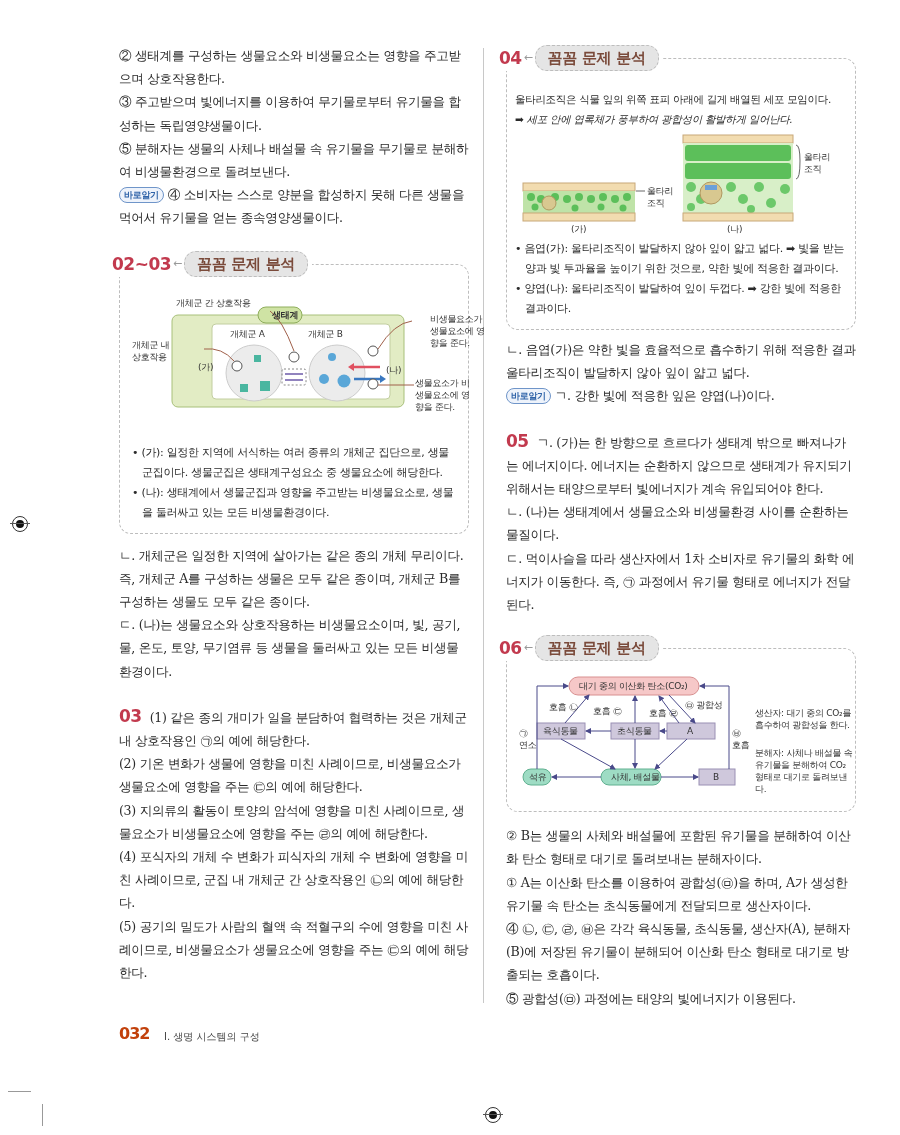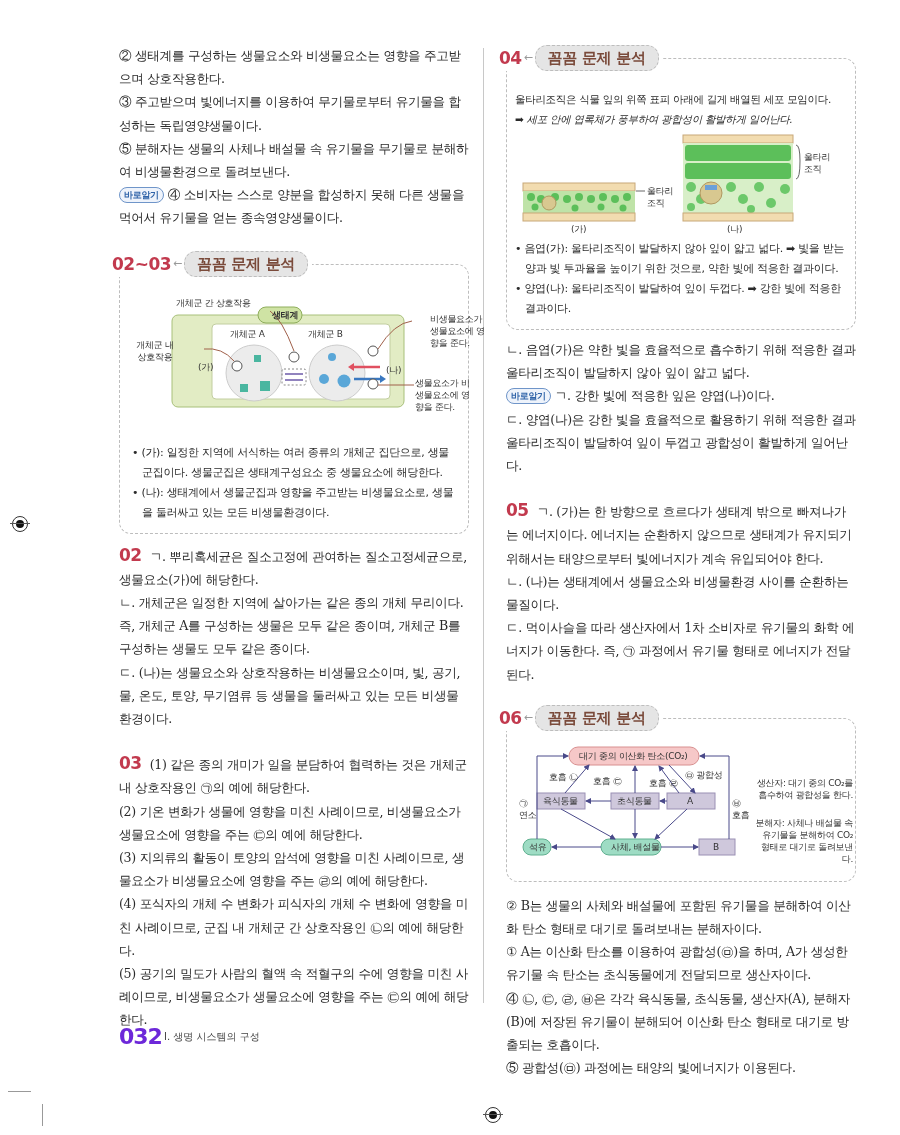--- a/index.html
+++ b/index.html
@@ -14,21 +14,21 @@
   .gap { height:22px; }
   .badge { display:inline-block; font-family:"DejaVu Sans","Liberation Sans",sans-serif; font-size:9px; line-height:14px; color:#2f63a8; border:1px solid #6f95c9; border-radius:8px; padding:0 4px; margin-right:4px; background:#eef3fb; font-weight:bold; vertical-align:1px; }
   .analysis { position:relative; border:1px dashed #bdbdbd; border-radius:12px; padding:30px 10px 10px 12px; margin-top:14px; font-family:"DejaVu Sans","Liberation Sans",sans-serif; font-size:11px; line-height:20px; }
   .analysis-head { position:absolute; left:-8px; top:-14px; background:#fff; display:flex; align-items:center; padding-right:4px; }
   .analysis-head .qnum { margin-right:2px; }
   .arrow-small { color:#999; font-size:11px; margin-right:2px; }
   .analysis-tag { border:1px dashed #bdbdbd; border-radius:12px; padding:2px 12px; font-size:15px; color:#7a4a3a; font-weight:bold; background:#e5e5e5; }
   .bullet { padding-left:10px; text-indent:-10px; margin:0; }
   .diagram { position:relative; margin:4px 0 6px 0; }
   .dlabel { position:absolute; font-size:9px; line-height:12px; color:#333; font-family:"DejaVu Sans","Liberation Sans",sans-serif; white-space:nowrap; }
-  .footer-num { position:absolute; left:119px; top:1024px; font-family:"DejaVu Sans","Liberation Sans",sans-serif; font-weight:bold; font-size:22px; letter-spacing:-1px; color:#6d28d9; }
+  .footer-num { position:absolute; left:119px; top:1024px; font-family:"DejaVu Sans","Liberation Sans",sans-serif; font-weight:bold; font-size:16px; letter-spacing:-1px; color:#c2410c; }
   .footer-title { position:absolute; left:164px; top:1030px; font-size:10px; color:#444; font-family:"DejaVu Sans","Liberation Sans",sans-serif; }
   .slug { position:absolute; top:1106px; font-size:9.5px; color:#333; font-family:"DejaVu Sans","Liberation Sans",sans-serif;margin-top:28px; }
   .reg { position:absolute; width:14px; height:14px; border-radius:50%; border:1px solid #333; }
   .reg::before { content:""; position:absolute; left:3px; top:3px; width:8px; height:8px; border-radius:50%; background:#111; }
   .reg::after { content:""; position:absolute; left:-3px; top:6px; width:20px; height:1px; background:#555; }
 </style>
 </head>
 <body>
 
 <div class="divider"></div>
@@ -75,33 +75,32 @@
         <circle cx="241" cy="85" r="5" fill="#fff" stroke="#555"></circle>
         <path d="M162 52 Q150 20 138 12" stroke="#a0604a" fill="none"></path>
         <path d="M102 62 Q90 48 72 50" stroke="#a0604a" fill="none"></path>
         <path d="M246 50 Q262 24 280 22" stroke="#a0604a" fill="none"></path>
         <path d="M246 86 L282 86" stroke="#a0604a" fill="none"></path>
       </svg>
       <span class="dlabel" style="left:140px;top:10px;font-weight:bold;">생태계</span>
       <span class="dlabel" style="left:90px;top:29px;margin-left:8px;">개체군 A</span>
       <span class="dlabel" style="left:176px;top:29px;">개체군 B</span>
       <span class="dlabel" style="left:44px;top:-2px;">개체군 간 상호작용</span>
-      <span class="dlabel" style="left:0px;top:40px;width:46px;white-space:normal;text-align:center;">개체군 내 상호작용</span>
+      <span class="dlabel" style="left:0px;top:40px;width:46px;white-space:normal;">개체군 내 상호작용</span>
       <span class="dlabel" style="left:66px;top:62px;">(가)</span>
       <span class="dlabel" style="left:254px;top:65px;">(나)</span>
       <span class="dlabel" style="left:283px;top:14px;width:56px;white-space:normal;margin-left:15px;">비생물요소가 생물요소에 영향을 준다.</span>
       <span class="dlabel" style="left:283px;top:78px;width:56px;white-space:normal;">생물요소가 비생물요소에 영향을 준다.</span>
     </div>
 
     <p class="bullet">• (가): 일정한 지역에 서식하는 여러 종류의 개체군 집단으로, 생물군집이다. 생물군집은 생태계구성요소 중 생물요소에 해당한다.</p>
     <p class="bullet">• (나): 생태계에서 생물군집과 영향을 주고받는 비생물요소로, 생물을 둘러싸고 있는 모든 비생물환경이다.</p>
   </div>
 
   <div style="margin-top:10px;">
-    <p class="para"><span class="qnum">02</span><span>ㄱ. 뿌리혹세균은 질소고정에 관여하는 질소고정세균으로, 생물요소(가)에 해당한다.</span></p>
     <p class="para">ㄴ. 개체군은 일정한 지역에 살아가는 같은 종의 개체 무리이다. 즉, 개체군 A를 구성하는 생물은 모두 같은 종이며, 개체군 B를 구성하는 생물도 모두 같은 종이다.</p>
     <p class="para">ㄷ. (나)는 생물요소와 상호작용하는 비생물요소이며, 빛, 공기, 물, 온도, 토양, 무기염류 등 생물을 둘러싸고 있는 모든 비생물환경이다.</p>
   </div>
 
   <div class="gap"></div>
 
   <div>
     <p class="para"><span class="qnum">03</span><span>(1) 같은 종의 개미가 일을 분담하여 협력하는 것은 개체군 내 상호작용인 ㉠의 예에 해당한다.</span></p>
     <p class="para">(2) 기온 변화가 생물에 영향을 미친 사례이므로, 비생물요소가 생물요소에 영향을 주는 ㉢의 예에 해당한다.</p>
     <p class="para">(3) 지의류의 활동이 토양의 암석에 영향을 미친 사례이므로, 생물요소가 비생물요소에 영향을 주는 ㉣의 예에 해당한다.</p>
@@ -175,32 +174,31 @@
       <span class="dlabel" style="left:212px;top:90px;">(나)</span>
     </div>
 
     <p class="bullet">• 음엽(가): 울타리조직이 발달하지 않아 잎이 얇고 넓다. ➡ 빛을 받는 양과 빛 투과율을 높이기 위한 것으로, 약한 빛에 적응한 결과이다.</p>
     <p class="bullet">• 양엽(나): 울타리조직이 발달하여 잎이 두껍다. ➡ 강한 빛에 적응한 결과이다.</p>
   </div>
 
   <div style="margin-top:8px;">
     <p class="para">ㄴ. 음엽(가)은 약한 빛을 효율적으로 흡수하기 위해 적응한 결과 울타리조직이 발달하지 않아 잎이 얇고 넓다.</p>
     <p class="para"><span class="badge">바로알기</span><span>ㄱ. 강한 빛에 적응한 잎은 양엽(나)이다.</span></p>
-    <p class="para">ㄷ. 양엽(나)은 강한 빛을 효율적으로 활용하기 위해 적응한 결과 울타리조직이 발달하여 잎이 두껍고 광합성이 활발하게 일어난다.</p>
   </div>
 
   <div class="gap"></div>
 
   <div>
     <p class="para"><span class="qnum">05</span><span>ㄱ. (가)는 한 방향으로 흐르다가 생태계 밖으로 빠져나가는 에너지이다. 에너지는 순환하지 않으므로 생태계가 유지되기 위해서는 태양으로부터 빛에너지가 계속 유입되어야 한다.</span></p>
     <p class="para">ㄴ. (나)는 생태계에서 생물요소와 비생물환경 사이를 순환하는 물질이다.</p>
     <p class="para">ㄷ. 먹이사슬을 따라 생산자에서 1차 소비자로 유기물의 화학 에너지가 이동한다. 즉, ㉠ 과정에서 유기물 형태로 에너지가 전달된다.</p>
   </div>
 
-  <div class="analysis" style="margin-top:32px;padding-top:22px;text-align:right;">
+  <div class="analysis" style="margin-top:32px;padding-top:22px;">
     <div class="analysis-head">
       <span class="qnum">06</span>
       <span class="arrow-small">←</span>
       <span class="analysis-tag">꼼꼼 문제 분석</span>
     </div>
     <div class="diagram" style="height:120px;">
       <svg width="330" height="120" viewBox="0 0 330 120">
         <defs>
           <marker id="ah" markerWidth="6" markerHeight="6" refX="5" refY="3" orient="auto">
               <polygon points="0,0 6,3 0,6" fill="#4a4a8a"></polygon>

